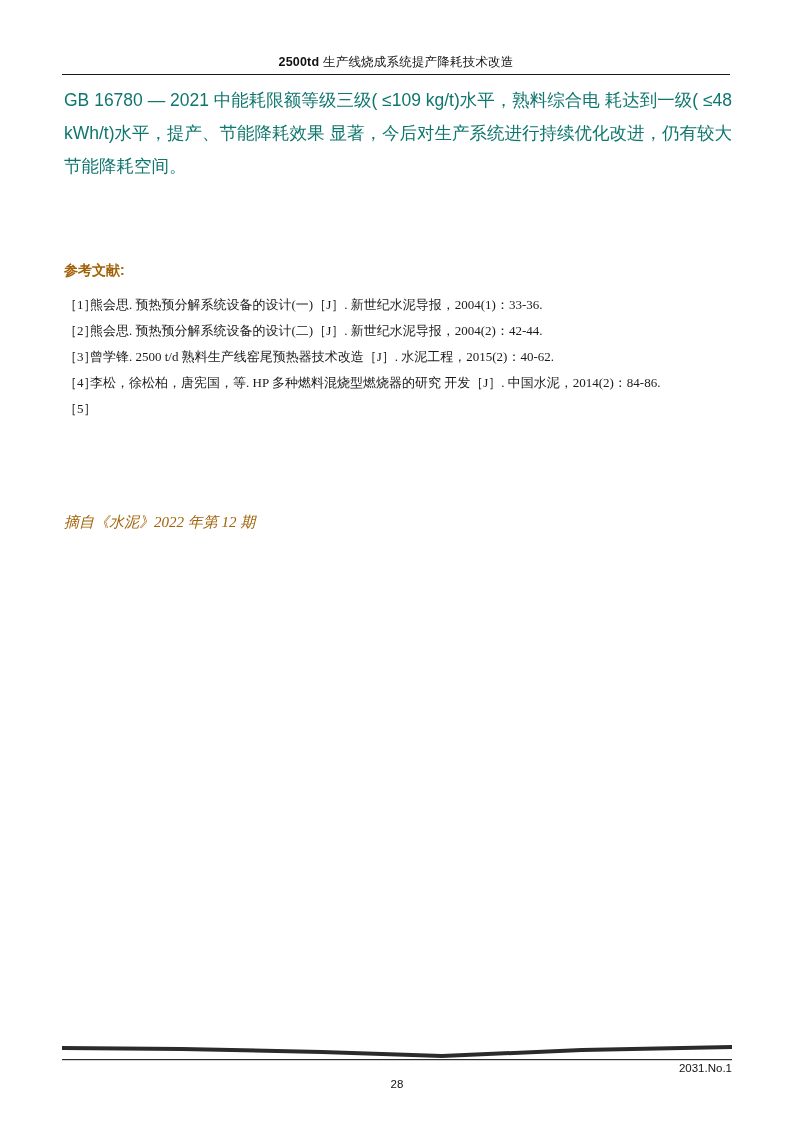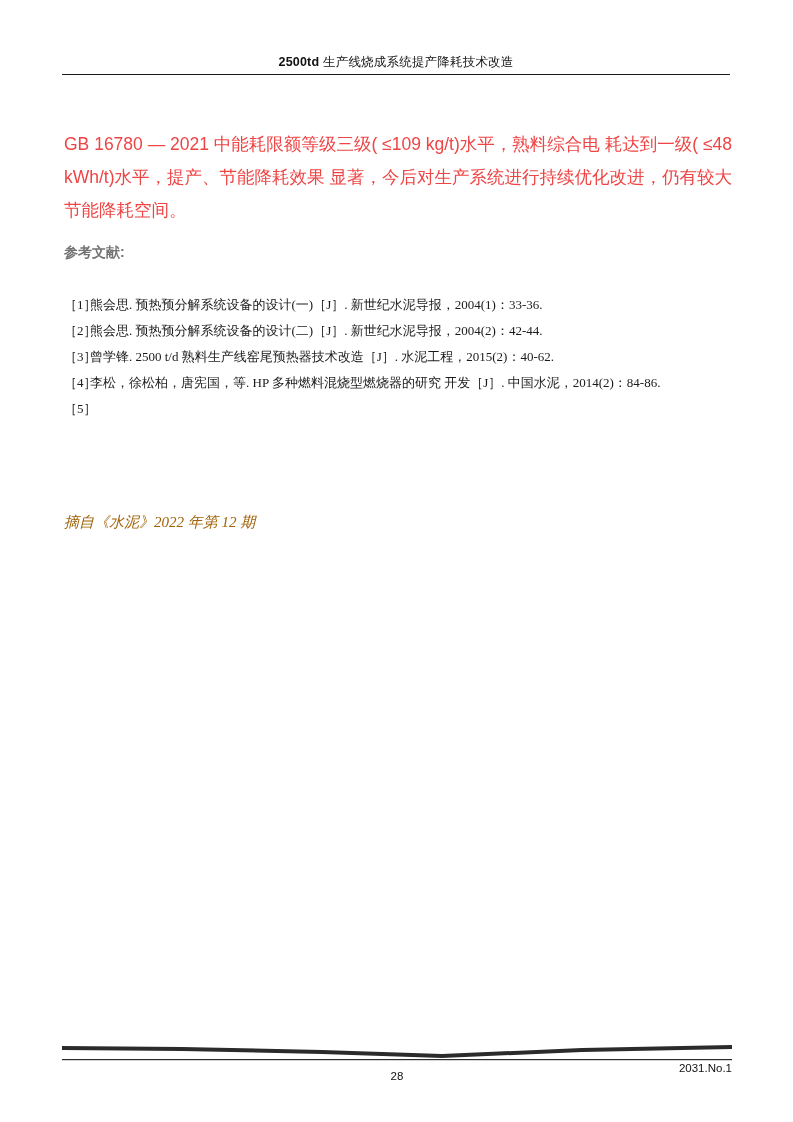--- a/index.html
+++ b/index.html
@@ -51,35 +51,34 @@
 
   
   .body-para {
     position: absolute;
     left: 64px;
     top: 84px;
     width: 668px;
     font-family: "Liberation Sans", sans-serif;
     font-size: 17.5px;
     line-height: 33px;
-    color: #ef4444;
+    color: #0f766e;
     text-align: justify;
     text-justify: inter-character;
-    margin-top: 44px;
   }
 
   
   .ref-title {
     position: absolute;
     left: 64px;
-    top: 244px;
+    top: 262px;
     font-family: "Liberation Sans", sans-serif;
     font-weight: bold;
     font-size: 14px;
-    color: #737373;
+    color: #a16207;
   }
   .ref-list {
     position: absolute;
     left: 64px;
     top: 292px;
     width: 672px;
     font-family: "Liberation Serif", serif;
     font-size: 13px;
     line-height: 26px;
     color: #1a1a1a;
@@ -126,21 +125,21 @@
     width: 670px;
     height: 16px;
     font-family: "Liberation Sans", sans-serif;
     font-size: 11.5px;
     color: #111;
   }
   .footer .page-num {
     position: absolute;
     left: 50%;
     transform: translateX(-50%);
-    top: 8px;
+    top: 16px;
     text-align: center;
   }
   .footer .issue {
     position: absolute;
     right: 0;
     top: 0;
   }
 </style>
 </head>
 <body>

